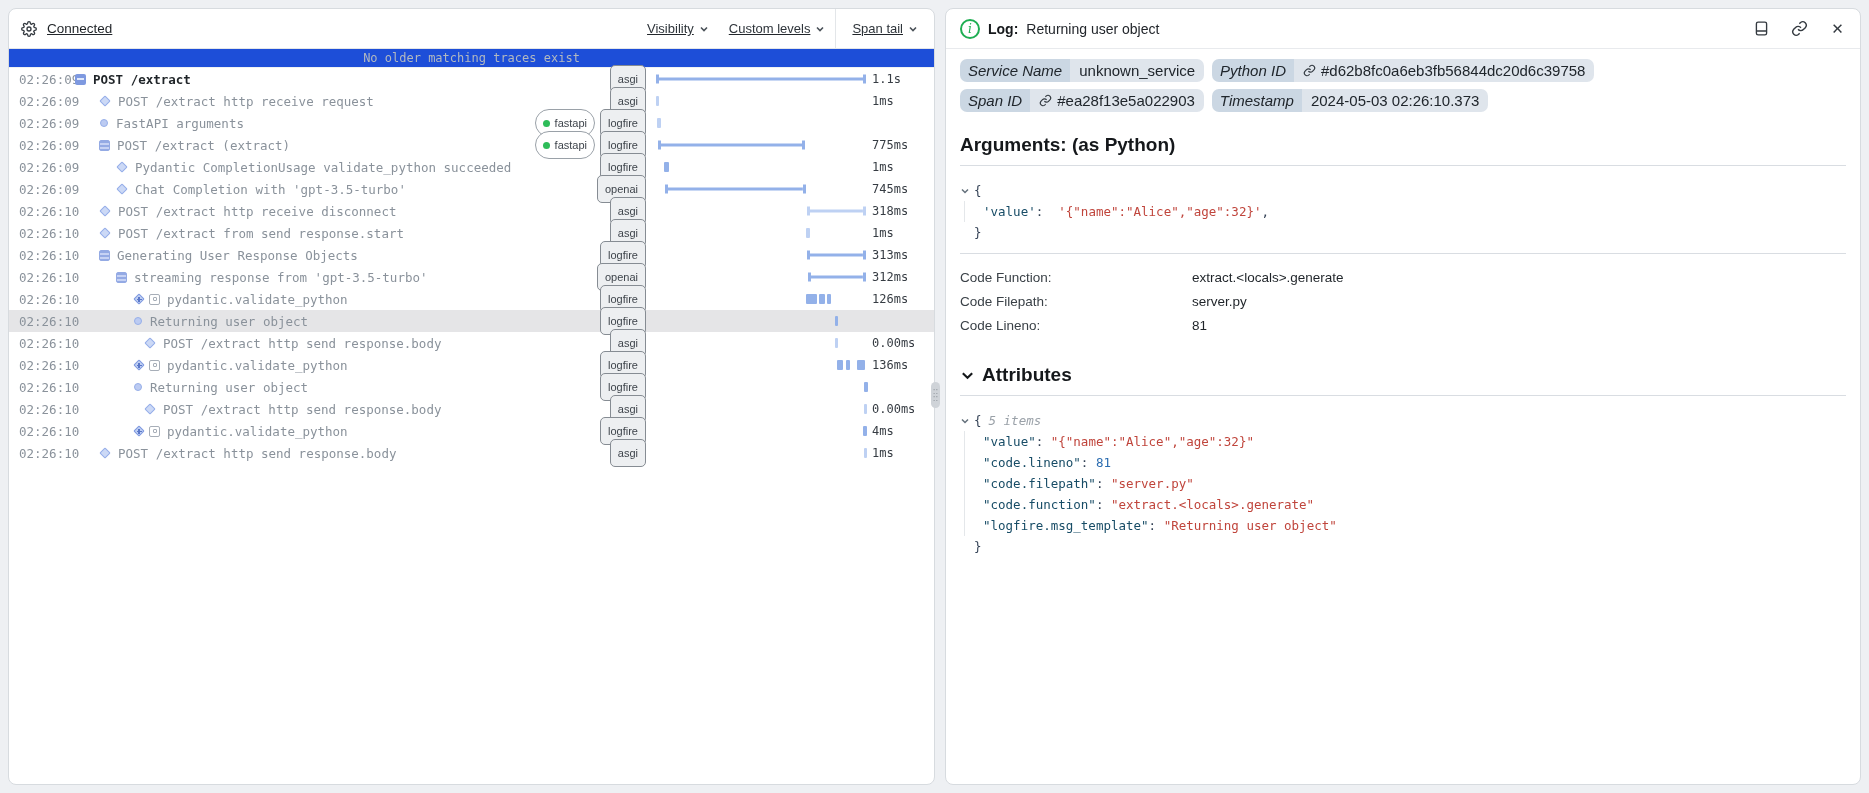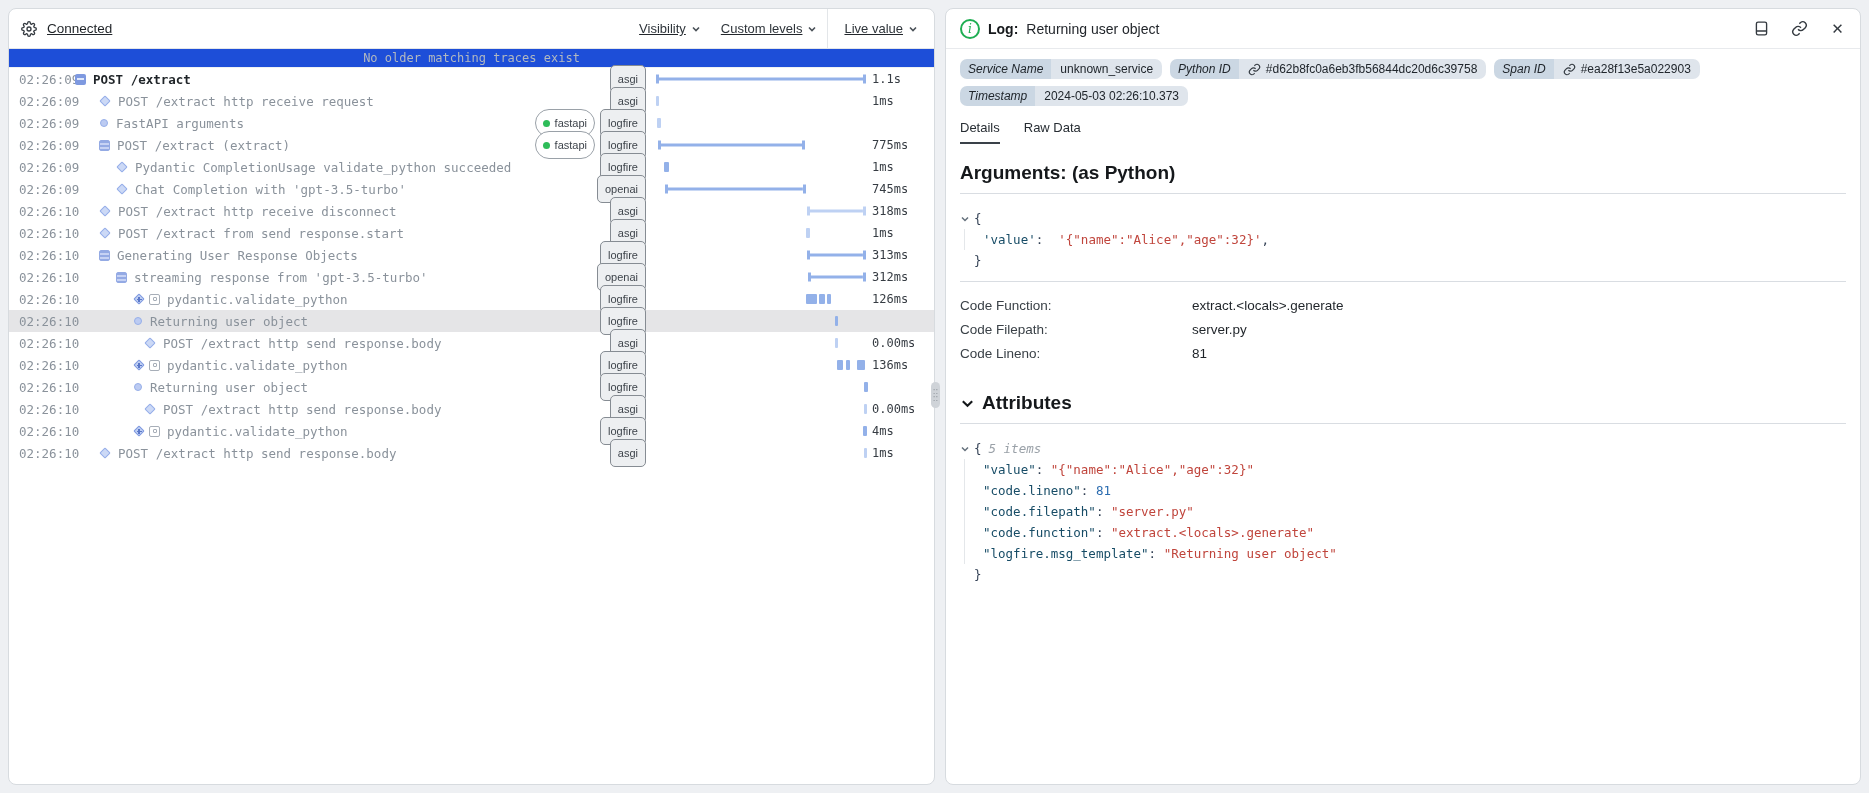--- a/index.html
+++ b/index.html
@@ -61,21 +61,21 @@
   .detail-header{display:flex;align-items:center;height:40px;padding:0 14px;border-bottom:1px solid #e8eaed;gap:8px;}
   .info-ic{width:20px;height:20px;border-radius:50%;border:2px solid #1fae53;color:#1fae53;display:flex;align-items:center;justify-content:center;font-size:12px;font-family:"DejaVu Serif",serif;font-style:italic;flex:none;}
   .detail-kind{font-size:14px;font-weight:bold;color:#15181b;}
   .detail-title{font-size:14px;color:#22262b;}
   .hdr-fill{flex:1;}
   .hdr-ic{width:17px;height:17px;color:#343a40;cursor:pointer;margin-left:13px;display:flex;align-items:center;justify-content:center;}
   .hdr-ic svg{width:17px;height:17px;}
   .hdr-close{font-size:15px;color:#343a40;}
 
   .badges{display:flex;flex-wrap:wrap;gap:7px 8px;padding:10px 14px 4px 14px;}
-  .badge{display:inline-flex;align-items:flex-start;border-radius:7px;overflow:hidden;font-size:12px;}
+  .badge{display:inline-flex;align-items:flex-start;border-radius:7px;overflow:hidden;font-size:15px;}
   .badge-label{background:#cbd7e3;color:#20262c;font-style:italic;padding:3px 8px;display:flex;align-items:center;}
   .badge-value{background:#dfe5ec;color:#20262c;padding:3px 9px;display:flex;align-items:center;gap:5px;}
   .badge-value svg{width:13px;height:13px;flex:none;color:#343b42;}
 
   .tabs{display:flex;gap:24px;padding:10px 14px 0 14px;}
   .tab{font-size:13px;color:#272d33;padding-bottom:7px;cursor:pointer;border-bottom:2px solid transparent;}
   .tab.active{border-bottom-color:#3a4149;}
 
   .content{padding:4px 14px 0 14px;}
   .content h2{font-size:19px;margin:14px 0 9px 0;color:#15181b;display:flex;align-items:center;gap:7px;}
@@ -121,21 +121,21 @@
           </svg>
       </span>
       <span class="tb-item">
         <span>Custom levels</span>
         <svg class="chev" viewBox="0 0 10 10" fill="none" stroke="#4a5158" stroke-width="1.6">
             <path d="M2 3.5 5 6.5 8 3.5"></path>
           </svg>
       </span>
       <span class="vsep"></span>
       <span class="tb-item" style="padding:0 16px;">
-        <span>Live value</span>
+        <span>Span tail</span>
         <svg class="chev" viewBox="0 0 10 10" fill="none" stroke="#4a5158" stroke-width="1.6">
             <path d="M2 3.5 5 6.5 8 3.5"></path>
           </svg>
       </span>
     </div>
     <div class="notice">No older matching traces exist</div>
     <div class="rows">
         <div class="trace-row">
           <span class="row-time">02:26:09</span>
           <span class="indent" style="width: 8px;"></span>
@@ -555,24 +555,20 @@
           </span>
         </span>
         <span class="badge">
           <span class="badge-label">Timestamp</span>
           <span class="badge-value">
             <span>2024-05-03 02:26:10.373</span>
           </span>
         </span>
       </div>
 
-    <div class="tabs">
-        <div class="tab active">Details</div>
-        <div class="tab">Raw Data</div>
-      </div>
 
     <div class="content">
       <h2>Arguments: (as Python)</h2>
       <hr>
       <div class="codeblock" id="args-code">
           <div class="code-line code-open">
             <span style="display: flex;">
               <svg class="code-chev" viewBox="0 0 10 10" fill="none" stroke="#64707c" stroke-width="1.5">
                 <path d="M2 3.5 5 6.5 8 3.5"></path>
               </svg>

